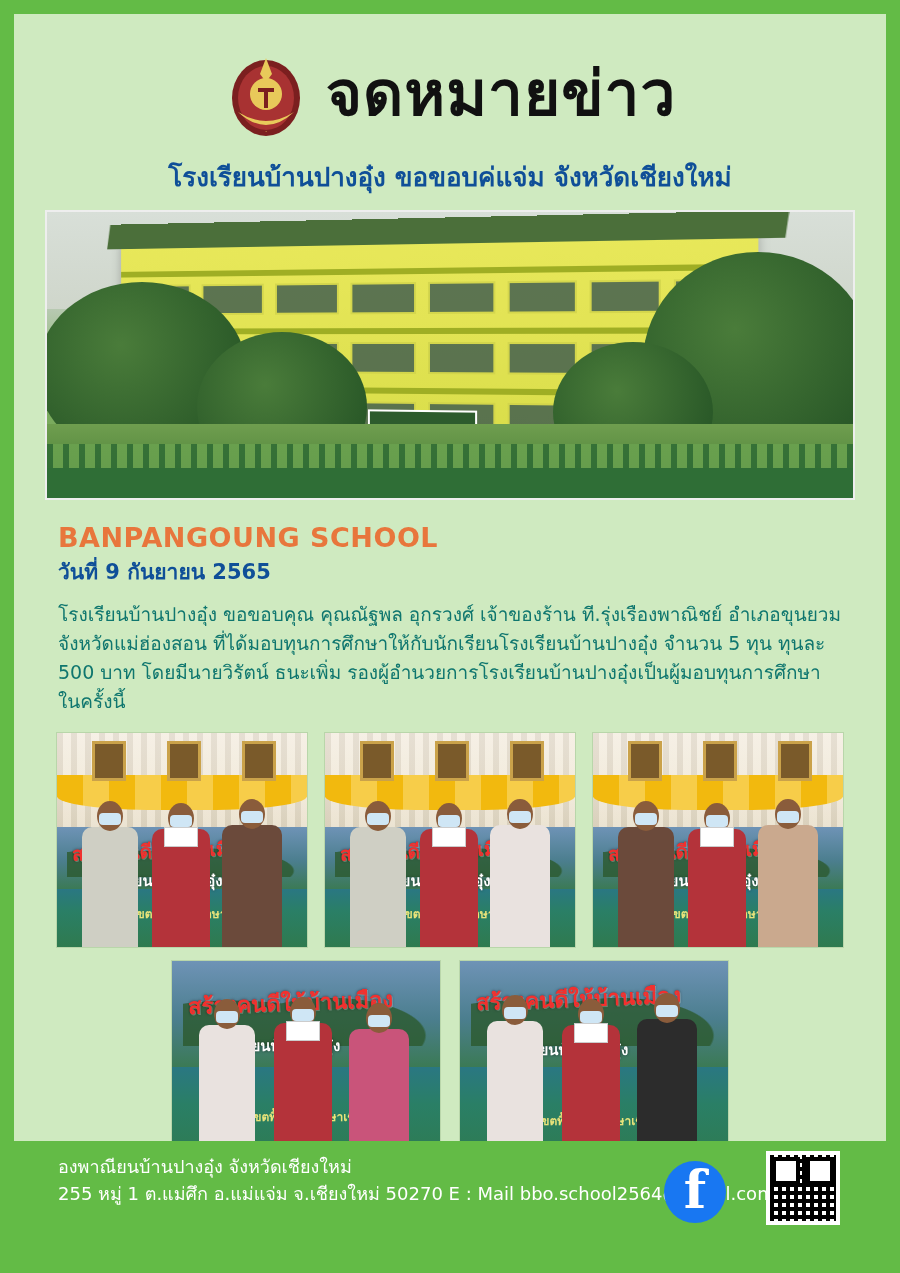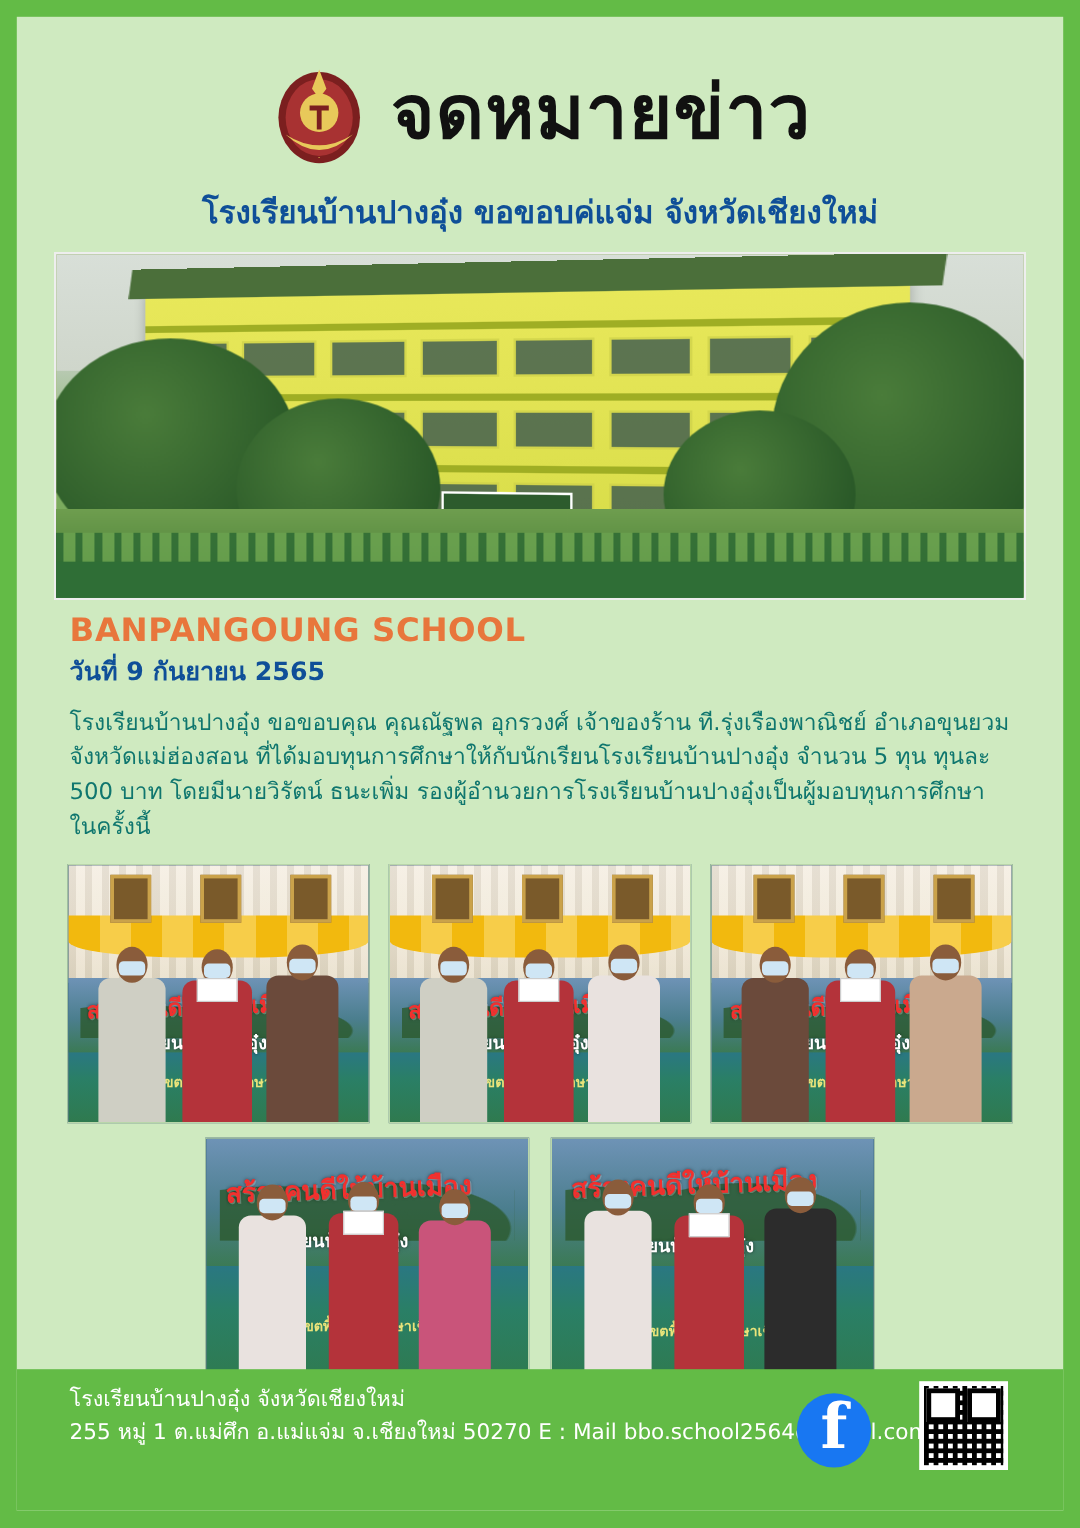--- a/index.html
+++ b/index.html
@@ -127,21 +127,21 @@
     background: linear-gradient(180deg,#6f9e4f 0%, #5d8f43 40%, #2e6b34 100%);
   }
   .fence {
     position:absolute; left:0; right:0; bottom:28px; height:26px;
     background: repeating-linear-gradient(90deg,#2e6b34 0 6px, #6aa24f 6px 16px);
     opacity:.85;
   }
   .hedge { position:absolute; left:0; right:0; bottom:0; height:30px; background:#2f6e36; }
 
   
-  .content { padding: 10px 44px 0 44px; }
+  .content { padding: 22px 44px 0 44px; }
   .school-en {
     font-size: 27px;
     font-weight: bold;
     color: #e8763c;
     letter-spacing: .5px;
   }
   .date-th {
     font-size: 21px;
     font-weight: bold;
     color: #0f4f98;
@@ -485,21 +485,21 @@
           </div>
         <div class="person pC" style="background:#2c2c2c;height:146px">
             <div class="head"></div>
             <div class="mask"></div>
           </div>
       </div>
     </div>
 
     <div class="footer">
       <div class="footer-lines">
-        <div>โรงเรียนบ้านปางอุ๋ง จังหวัดเชียงใหม่</div>
+        <div>องพาณียนบ้านปางอุ๋ง จังหวัดเชียงใหม่</div>
         <div>255 หมู่ 1 ต.แม่ศึก อ.แม่แจ่ม จ.เชียงใหม่ 50270 E : Mail bbo.school2564@gmail.com</div>
       </div>
       <div class="fb-icon">f</div>
       <div class="qr">
         <div class="qr-inner"></div>
       </div>
     </div>
 
   </div>
 </div>

